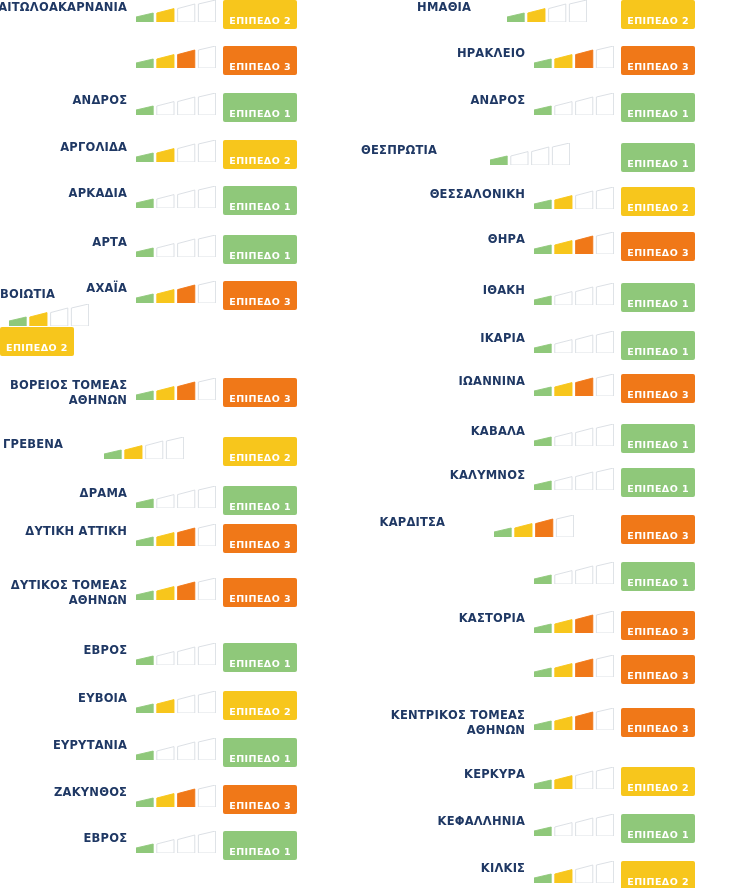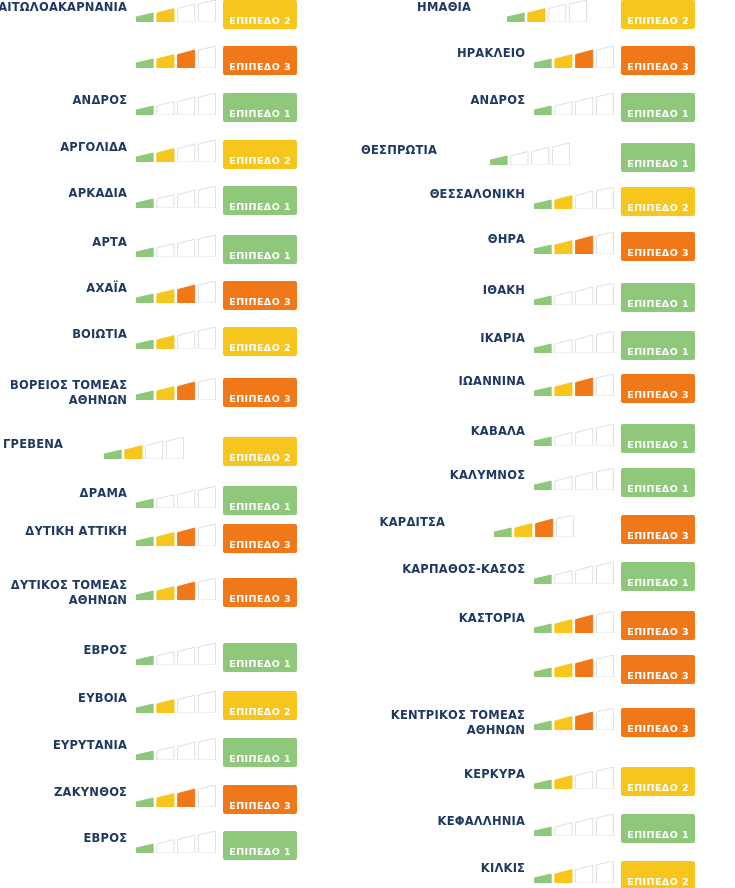--- a/index.html
+++ b/index.html
@@ -158,21 +158,21 @@
       <div class="row" style="top: 281px;">
         <div class="label">ΑΧΑΪΑ</div>
         <div class="gauge"><svg viewBox="0 0 80 22" width="80" height="22" xmlns="http://www.w3.org/2000/svg">
             <polygon points="0.00,17.00 17.20,13.00 17.20,22 0.00,22" fill="#8fc87a" stroke="#8fc87a" stroke-width="0.9" stroke-linejoin="round"></polygon>
             <polygon points="20.80,13.00 38.00,8.60 38.00,22 20.80,22" fill="#f7c61c" stroke="#f7c61c" stroke-width="0.9" stroke-linejoin="round"></polygon>
             <polygon points="41.60,8.60 58.80,4.00 58.80,22 41.60,22" fill="#f07818" stroke="#f07818" stroke-width="0.9" stroke-linejoin="round"></polygon>
             <polygon points="62.40,4.00 79.60,0.00 79.60,22 62.40,22" fill="#ffffff" stroke="#d8dce2" stroke-width="0.9" stroke-linejoin="round"></polygon>
           </svg></div>
         <div class="badge lvl3">ΕΠΙΠΕΔΟ 3</div>
       </div>
-      <div class="row" style="top: 327px;">
+      <div class="row" style="top: 327px; flex-direction: column;">
         <div class="label">ΒΟΙΩΤΙΑ</div>
         <div class="gauge"><svg viewBox="0 0 80 22" width="80" height="22" xmlns="http://www.w3.org/2000/svg">
             <polygon points="0.00,17.00 17.20,13.00 17.20,22 0.00,22" fill="#8fc87a" stroke="#8fc87a" stroke-width="0.9" stroke-linejoin="round"></polygon>
             <polygon points="20.80,13.00 38.00,8.60 38.00,22 20.80,22" fill="#f7c61c" stroke="#f7c61c" stroke-width="0.9" stroke-linejoin="round"></polygon>
             <polygon points="41.60,8.60 58.80,4.00 58.80,22 41.60,22" fill="#ffffff" stroke="#d8dce2" stroke-width="0.9" stroke-linejoin="round"></polygon>
             <polygon points="62.40,4.00 79.60,0.00 79.60,22 62.40,22" fill="#ffffff" stroke="#d8dce2" stroke-width="0.9" stroke-linejoin="round"></polygon>
           </svg></div>
         <div class="badge lvl2">ΕΠΙΠΕΔΟ 2</div>
       </div>
       <div class="row" style="top: 378px;">
@@ -393,21 +393,20 @@
         <div class="label">ΚΑΡΔΙΤΣΑ</div>
         <div class="gauge"><svg viewBox="0 0 80 22" width="80" height="22" xmlns="http://www.w3.org/2000/svg">
             <polygon points="0.00,17.00 17.20,13.00 17.20,22 0.00,22" fill="#8fc87a" stroke="#8fc87a" stroke-width="0.9" stroke-linejoin="round"></polygon>
             <polygon points="20.80,13.00 38.00,8.60 38.00,22 20.80,22" fill="#f7c61c" stroke="#f7c61c" stroke-width="0.9" stroke-linejoin="round"></polygon>
             <polygon points="41.60,8.60 58.80,4.00 58.80,22 41.60,22" fill="#f07818" stroke="#f07818" stroke-width="0.9" stroke-linejoin="round"></polygon>
             <polygon points="62.40,4.00 79.60,0.00 79.60,22 62.40,22" fill="#ffffff" stroke="#d8dce2" stroke-width="0.9" stroke-linejoin="round"></polygon>
           </svg></div>
         <div class="badge lvl3">ΕΠΙΠΕΔΟ 3</div>
       </div>
       <div class="row" style="top: 562px;">
-        <div class="label">ΚΑΡΠΑΘΟΣ-ΚΑΣΟΣ</div>
         <div class="gauge"><svg viewBox="0 0 80 22" width="80" height="22" xmlns="http://www.w3.org/2000/svg">
             <polygon points="0.00,17.00 17.20,13.00 17.20,22 0.00,22" fill="#8fc87a" stroke="#8fc87a" stroke-width="0.9" stroke-linejoin="round"></polygon>
             <polygon points="20.80,13.00 38.00,8.60 38.00,22 20.80,22" fill="#ffffff" stroke="#d8dce2" stroke-width="0.9" stroke-linejoin="round"></polygon>
             <polygon points="41.60,8.60 58.80,4.00 58.80,22 41.60,22" fill="#ffffff" stroke="#d8dce2" stroke-width="0.9" stroke-linejoin="round"></polygon>
             <polygon points="62.40,4.00 79.60,0.00 79.60,22 62.40,22" fill="#ffffff" stroke="#d8dce2" stroke-width="0.9" stroke-linejoin="round"></polygon>
           </svg></div>
         <div class="badge lvl1">ΕΠΙΠΕΔΟ 1</div>
       </div>
       <div class="row" style="top: 611px;">
         <div class="label">ΚΑΣΤΟΡΙΑ</div>

